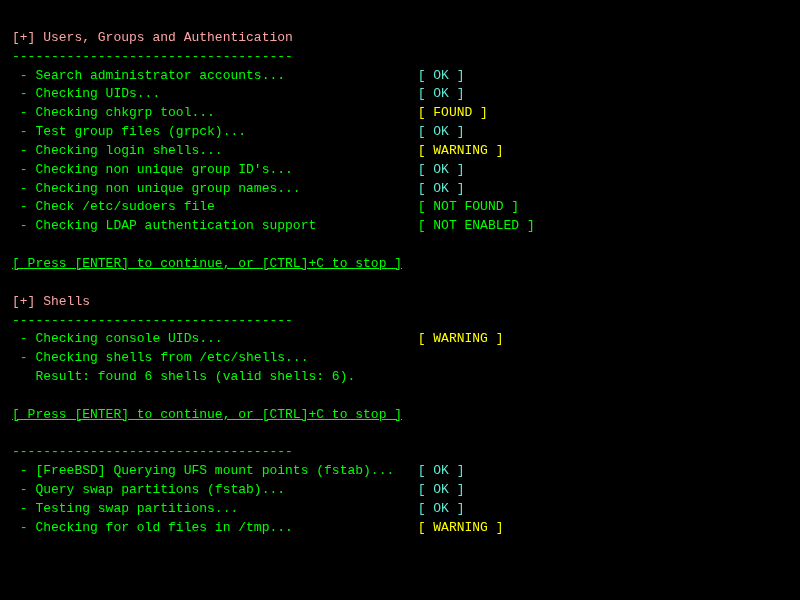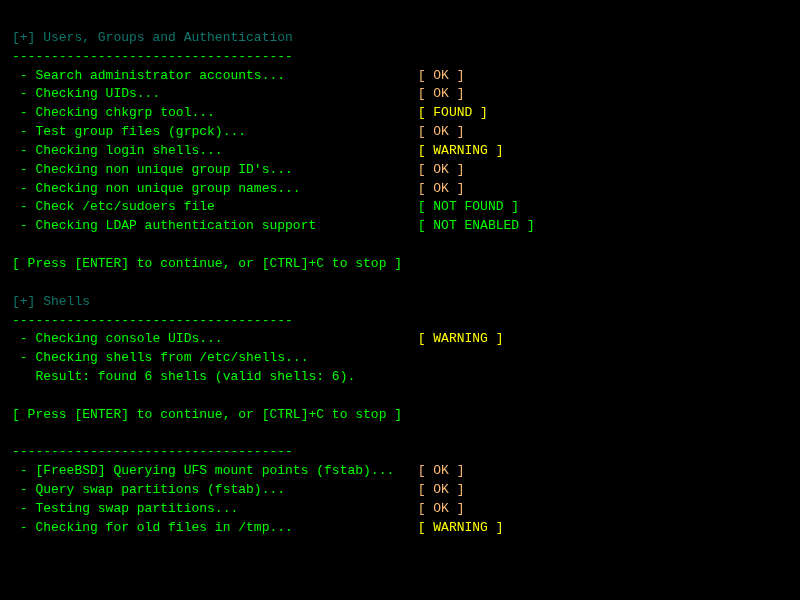--- a/index.html
+++ b/index.html
@@ -11,27 +11,27 @@
       width: 800px;
       height: 600px;
       overflow: hidden;
       padding: 10px 12px;
     }
     .line {
       white-space: pre;
       line-height: 1.45;
     }
     .green { color: #00ff00; }
-    .status-ok { color: #fdba74; }
+    .status-ok { color: #5eead4; }
     .status-found { color: #ffff00; }
     .status-warning { color: #ffff00; }
     .status-not-enabled { color: #00ff00; }
     .status-not-found { color: #00ff00; }
-    .section-header { color: #0f766e; }
-    .prompt-line { color: #00ff00; }
+    .section-header { color: #fca5a5; }
+    .prompt-line { color: #00ff00; text-decoration: underline; }
   </style>
 </head>
 <body>
 
 <div id="terminal-output">
     <div class="line">&nbsp;</div>
     <div class="line section-header">[+] Users, Groups and Authentication</div>
     <div class="line green">------------------------------------</div>
     <div class="line"><span class="green"> - Search administrator accounts...                 </span><span class="status-ok">[ OK ]</span></div>
     <div class="line"><span class="green"> - Checking UIDs...                                 </span><span class="status-ok">[ OK ]</span></div>

